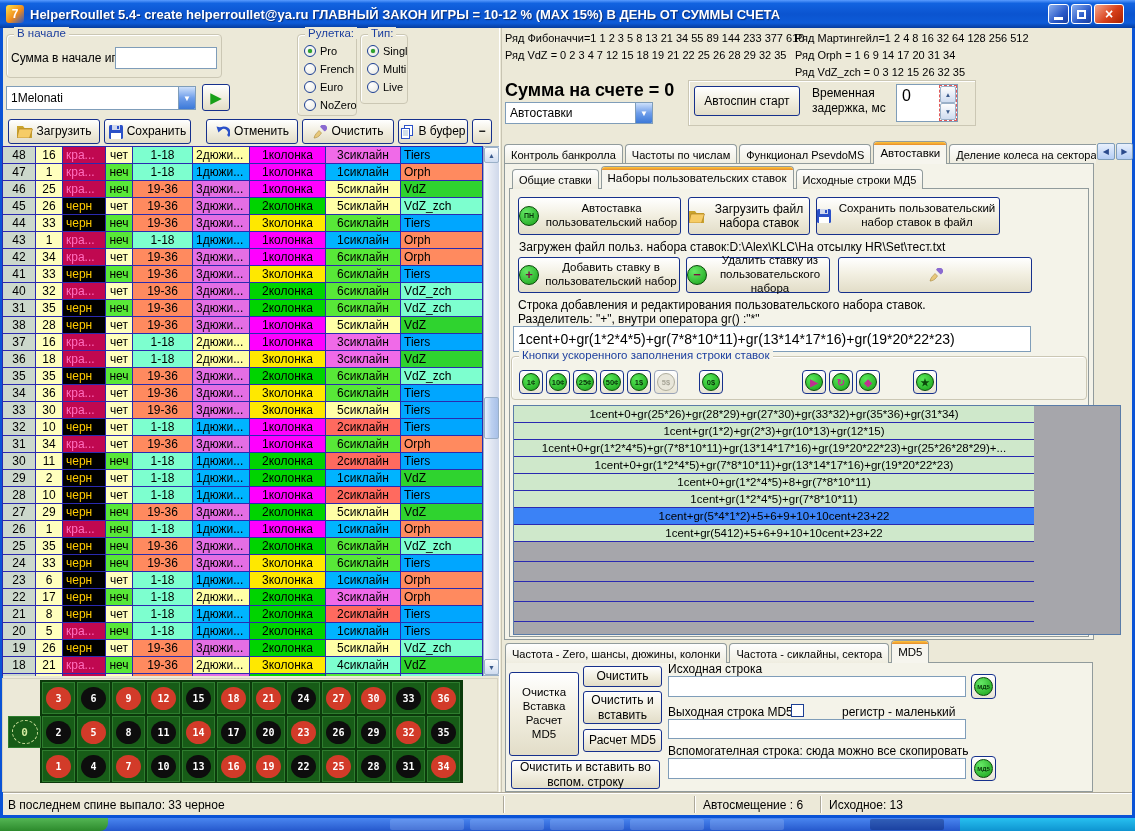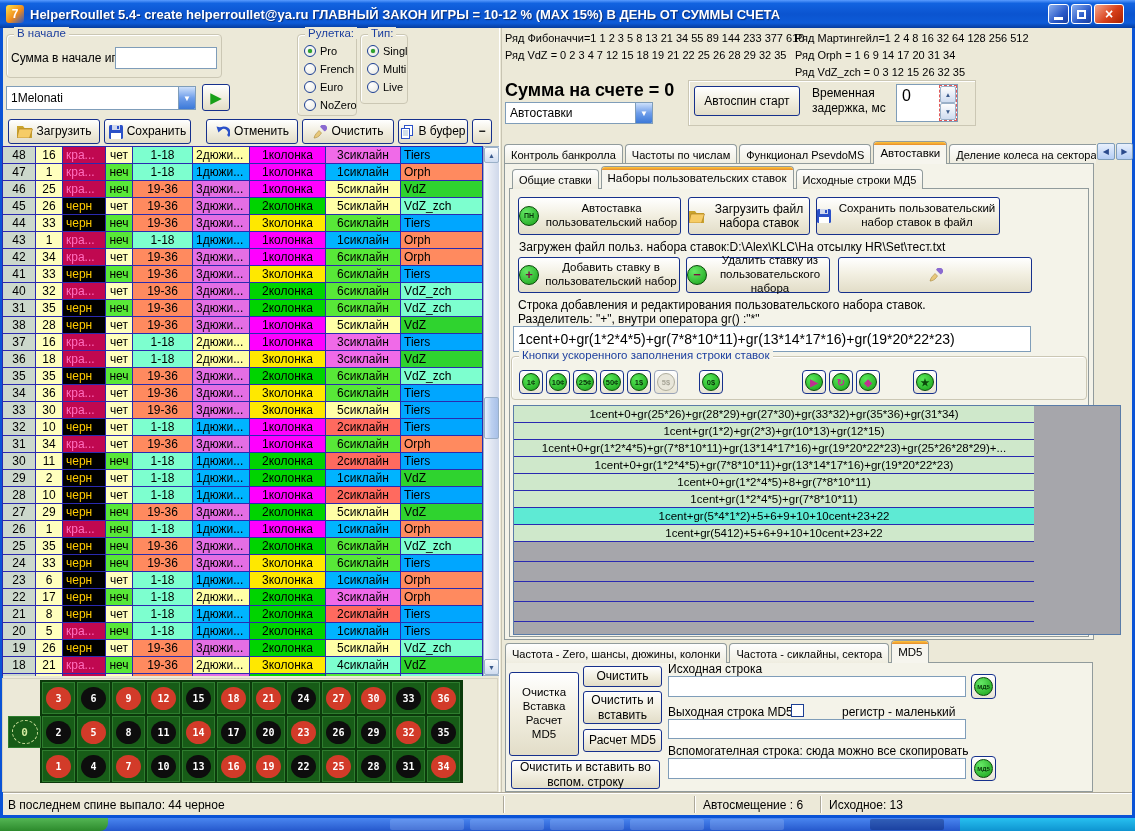--- a/index.html
+++ b/index.html
@@ -853,21 +853,21 @@
           <span class="coin ico dk">★</span>
         </div>
       </div>
     <div id="betlist">
         <div class="bet-row" style="background: rgb(207, 232, 203);">1cent+0+gr(25*26)+gr(28*29)+gr(27*30)+gr(33*32)+gr(35*36)+gr(31*34)</div>
         <div class="bet-row" style="background: rgb(207, 232, 203);">1cent+gr(1*2)+gr(2*3)+gr(10*13)+gr(12*15)</div>
         <div class="bet-row" style="background: rgb(207, 232, 203);">1cent+0+gr(1*2*4*5)+gr(7*8*10*11)+gr(13*14*17*16)+gr(19*20*22*23)+gr(25*26*28*29)+...</div>
         <div class="bet-row" style="background: rgb(207, 232, 203);">1cent+0+gr(1*2*4*5)+gr(7*8*10*11)+gr(13*14*17*16)+gr(19*20*22*23)</div>
         <div class="bet-row" style="background: rgb(207, 232, 203);">1cent+0+gr(1*2*4*5)+8+gr(7*8*10*11)</div>
         <div class="bet-row" style="background: rgb(207, 232, 203);">1cent+gr(1*2*4*5)+gr(7*8*10*11)</div>
-        <div class="bet-row" style="background: #5eead4;">1cent+gr(5*4*1*2)+5+6+9+10+10cent+23+22</div>
+        <div class="bet-row" style="background: #3b82f6;">1cent+gr(5*4*1*2)+5+6+9+10+10cent+23+22</div>
         <div class="bet-row" style="background: rgb(207, 232, 203);">1cent+gr(5412)+5+6+9+10+10cent+23+22</div>
         <div class="bet-empty"></div>
         <div class="bet-empty"></div>
         <div class="bet-empty"></div>
         <div class="bet-empty"></div>
         <div class="bet-empty"></div>
       </div>
   </div>
 
   <div class="tabbar" style="left:505px;top:640px;width:588px;z-index:5">
@@ -902,21 +902,21 @@
     <div class="lbl" style="left:842px;top:705px">регистр  - маленький</div>
     <div class="input" style="left:668px;top:719px;width:298px;height:20px"></div>
     <div class="lbl" style="left:668px;top:744px">Вспомогателная строка: сюда можно все скопировать</div>
     <div class="input" style="left:668px;top:758px;width:298px;height:21px"></div>
     <div class="mdico" style="left:971px;top:756px">
       <span class="icircle">МД5</span>
     </div>
   </div>
 
   <div id="statusbar">
-    <span class="stext" style="left:5px">В последнем спине выпало: 44 черное</span>
+    <span class="stext" style="left:5px">В последнем спине выпало: 33 черное</span>
     <span class="sdiv" style="left:500px"></span>
     <span class="sdiv" style="left:691px"></span>
     <span class="stext" style="left:700px">Автосмещение : 6</span>
     <span class="sdiv" style="left:817px"></span>
     <span class="stext" style="left:826px">Исходное: 13</span>
   </div>
 
   <div id="taskbar">
     <div id="tb-start"></div>
     <div class="tbbtn" style="left:390px"></div>

